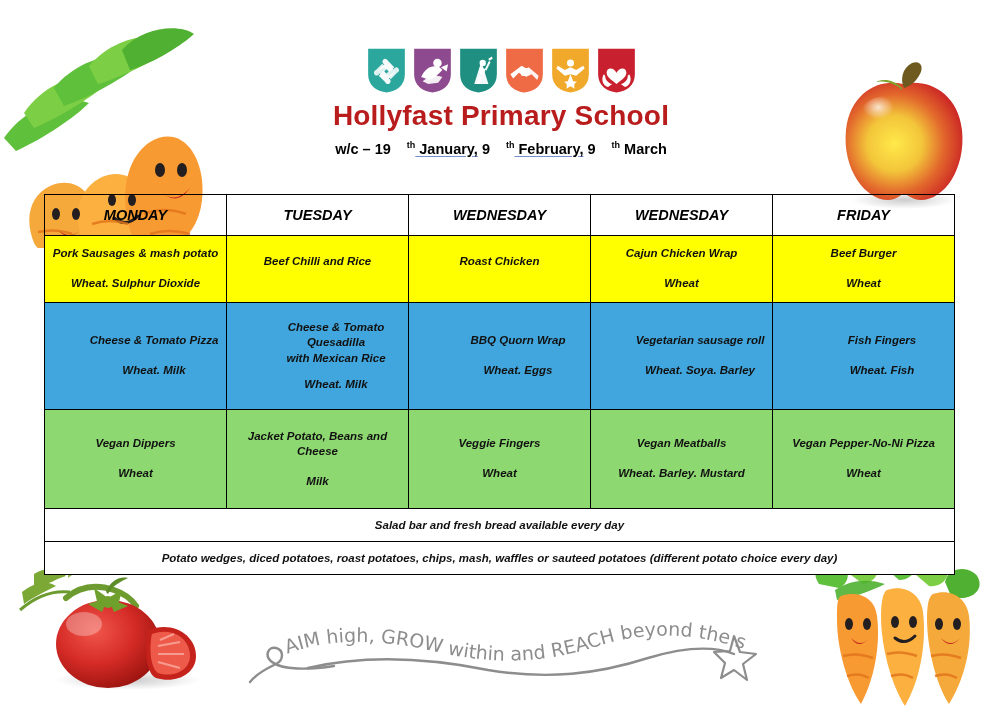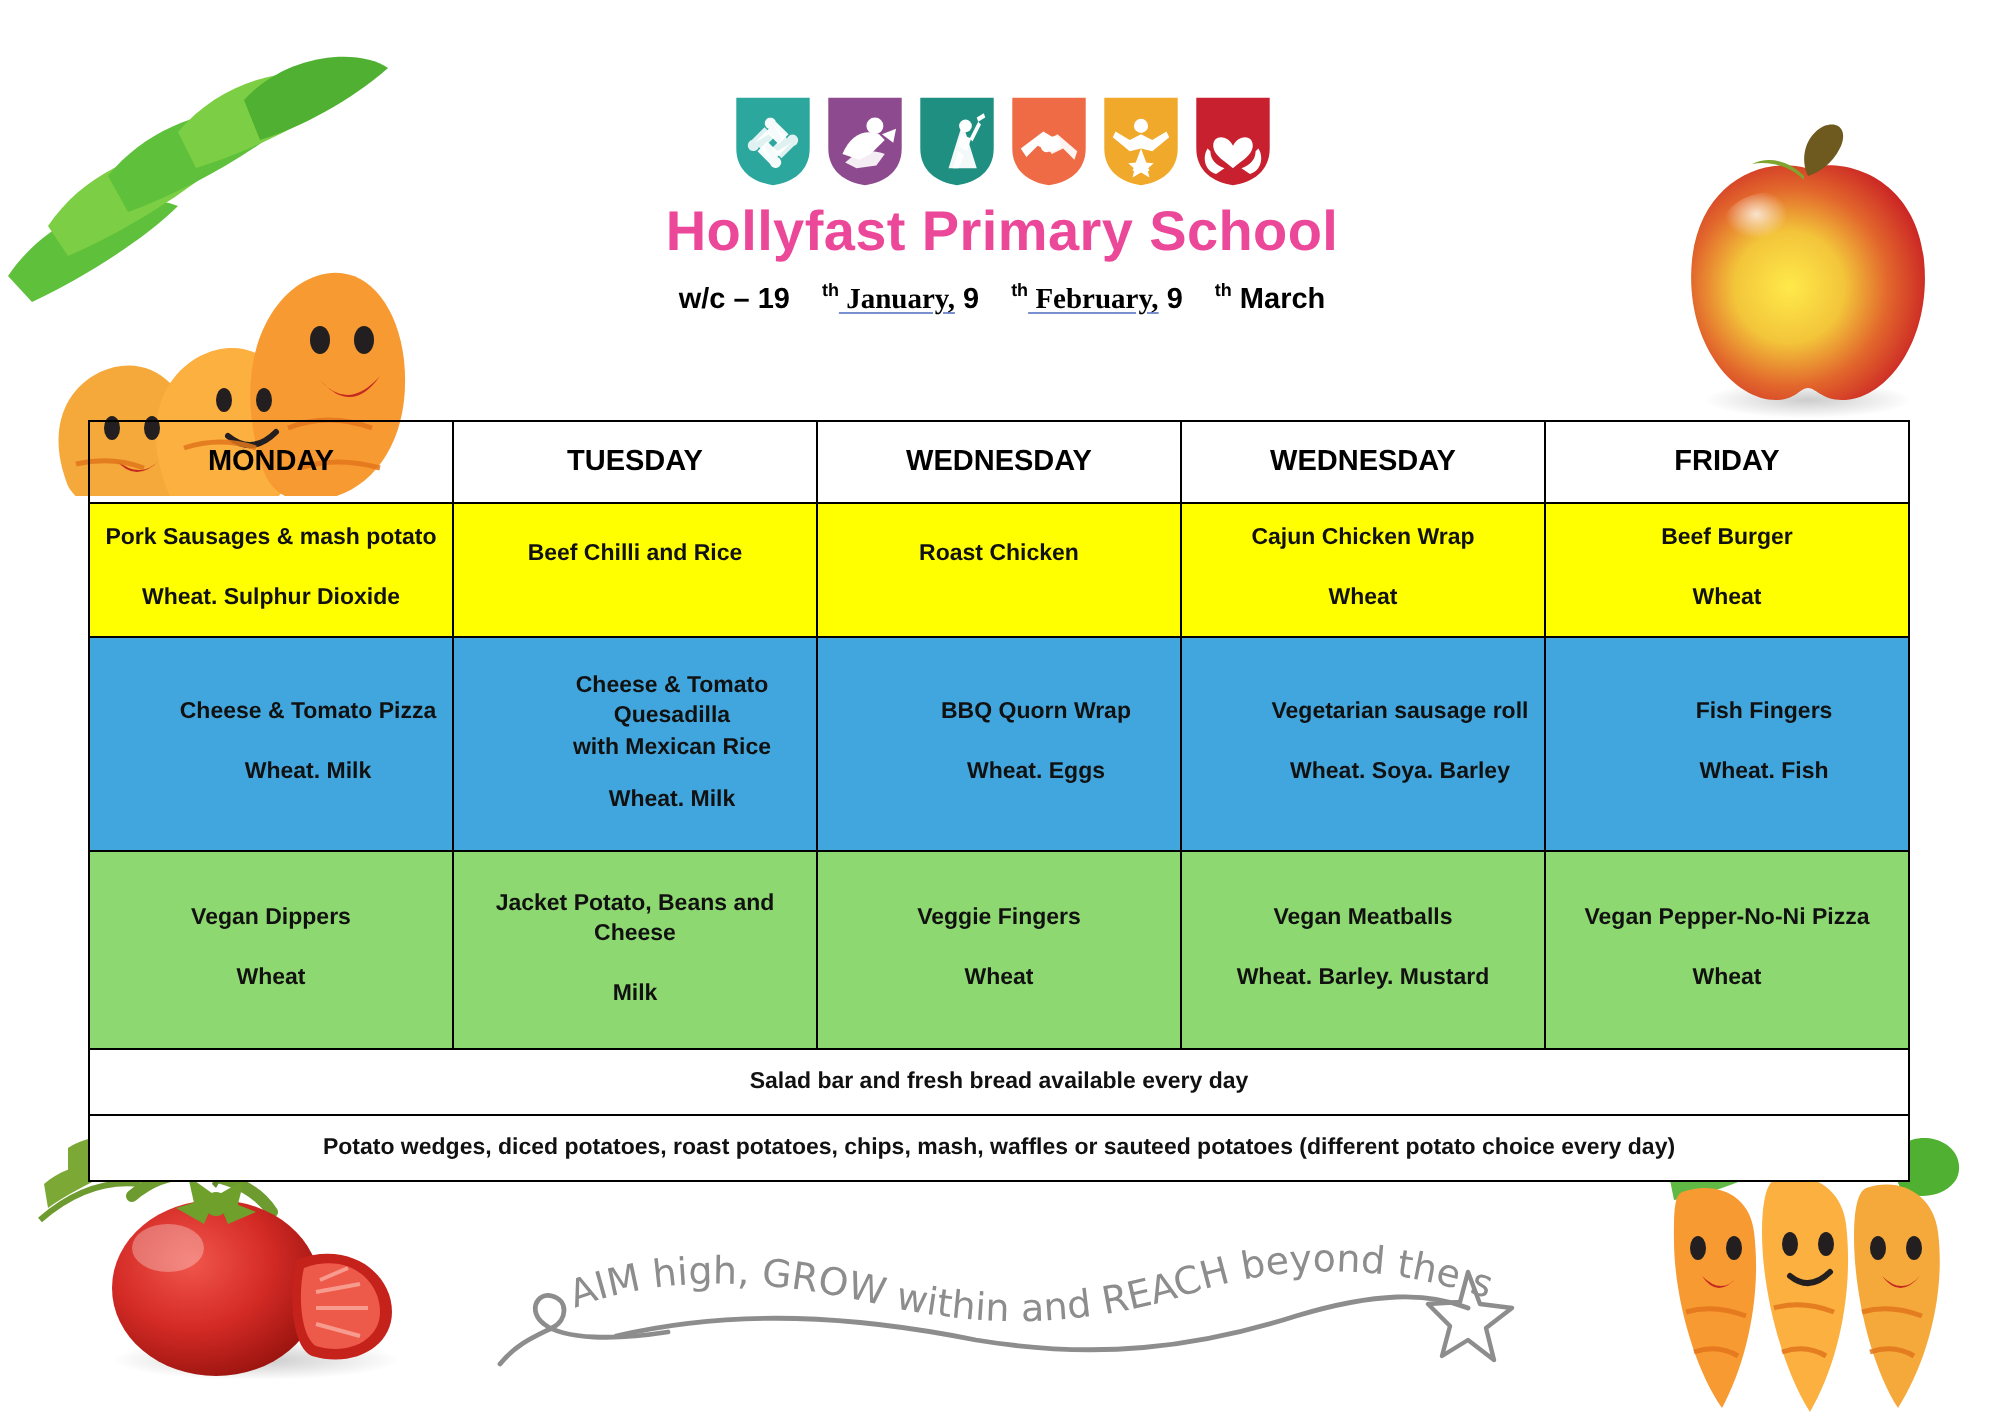--- a/index.html
+++ b/index.html
@@ -19,39 +19,39 @@
   #tomato-bottomleft{left:18px;top:552px;width:215px;height:150px;z-index:3;}
   #carrots-bottomright{right:8px;top:548px;width:195px;height:160px;z-index:3;}
   #ribbon-motto{left:248px;top:614px;width:510px;height:70px;z-index:4;}
 
   
   .header{position:absolute;left:0;top:0;width:1002px;text-align:center;z-index:5;}
   .crest-row{display:flex;justify-content:center;align-items:flex-start;gap:3px;padding-top:46px;}
   .crest{width:43px;height:48px;position:relative;}
   .crest svg{display:block;}
   .school-title{
-    font-size:28px;font-weight:bold;color:#ec4899;
+    font-size:28px;font-weight:bold;color:#b91c1c;
     margin-top:6px;letter-spacing:.2px;
   }
   .week-title{
     font-size:22px;font-weight:bold;color:#2BBBB0;
     margin-top:7px;letter-spacing:.6px;
   }
   .date-line{
     font-size:14.5px;font-weight:bold;color:#000;
     margin-top:8px;
   }
   .date-line sup{font-size:9px;vertical-align:super;margin-left:16px;}
   .sp{ text-decoration:underline; text-decoration-color:#7a8fd0;
-       text-decoration-style:solid; text-underline-offset:2px;font-family:Liberation Serif, serif;}
+       text-decoration-style:solid; text-underline-offset:2px;}
 
   
   .menu-table{
-    position:absolute;left:44px;top:210px;width:910px;
-    border-collapse:collapse;z-index:6;table-layout:fixed;
+    position:absolute;left:44px;top:194px;width:910px;
+    border-collapse:collapse;z-index:6;table-layout:fixed;font-style:italic;
   }
   .menu-table td,.menu-table th{
     border:1px solid #000;
     text-align:center;vertical-align:middle;
     padding:3px 4px;
   }
   .day-head{
     background:transparent;
     font-size:14.5px;font-weight:bold;color:#000;
     height:34px;

